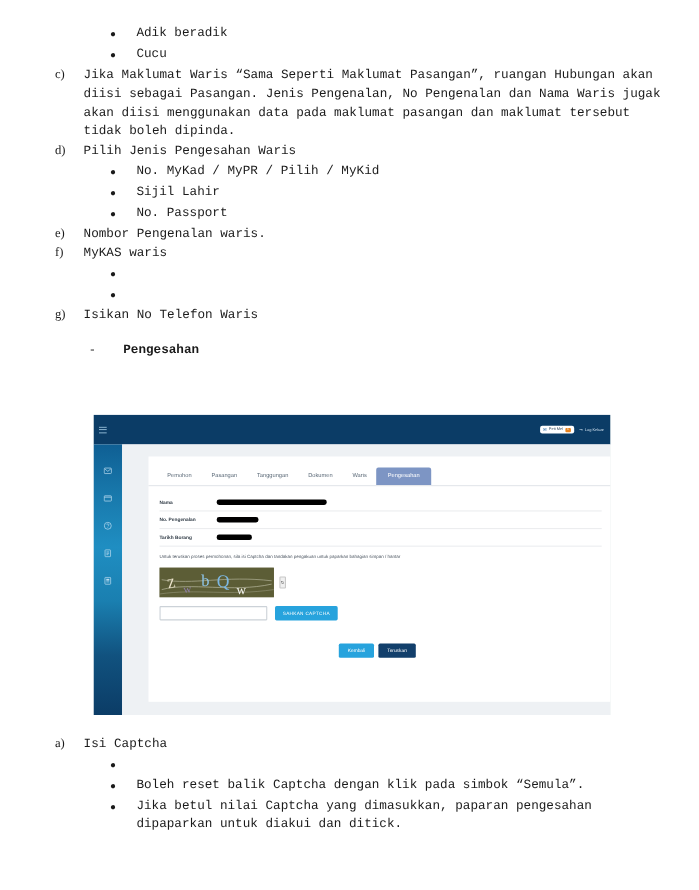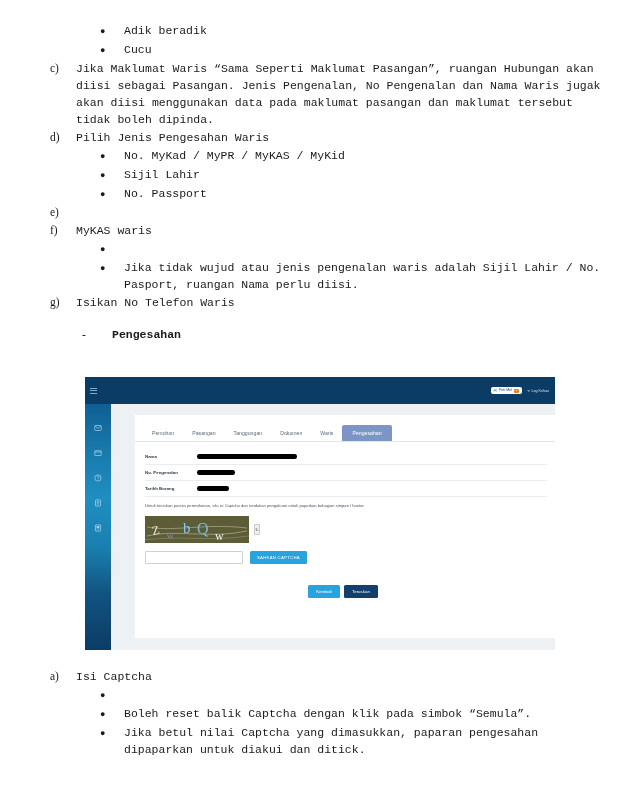--- a/index.html
+++ b/index.html
@@ -280,43 +280,43 @@
       <div class="li-row lvl-alpha">
         <div class="li-marker">c)</div>
         <div class="li-text">Jika Maklumat Waris “Sama Seperti Maklumat Pasangan”, ruangan Hubungan akan diisi sebagai Pasangan. Jenis Pengenalan, No Pengenalan dan Nama Waris jugak akan diisi menggunakan data pada maklumat pasangan dan maklumat tersebut tidak boleh dipinda.</div>
       </div>
       <div class="li-row lvl-alpha">
         <div class="li-marker">d)</div>
         <div class="li-text">Pilih Jenis Pengesahan Waris</div>
       </div>
       <div class="li-row lvl-bullet">
         <div class="li-marker">●</div>
-        <div class="li-text">No. MyKad / MyPR / MyKAS / MyKid</div>
+        <div class="li-text">No. MyKad / MyPR / Pilih / MyKid</div>
       </div>
       <div class="li-row lvl-bullet">
         <div class="li-marker">●</div>
         <div class="li-text">Sijil Lahir</div>
       </div>
       <div class="li-row lvl-bullet">
         <div class="li-marker">●</div>
         <div class="li-text">No. Passport</div>
       </div>
       <div class="li-row lvl-alpha">
         <div class="li-marker">e)</div>
+        <div class="li-text">Nombor Pengenalan waris.</div>
       </div>
       <div class="li-row lvl-alpha">
         <div class="li-marker">f)</div>
         <div class="li-text">MyKAS waris</div>
       </div>
       <div class="li-row lvl-bullet">
         <div class="li-marker">●</div>
       </div>
       <div class="li-row lvl-bullet">
         <div class="li-marker">●</div>
-        <div class="li-text">Jika tidak wujud atau jenis pengenalan waris adalah Sijil Lahir / No. Pasport, ruangan Nama perlu diisi.</div>
       </div>
       <div class="li-row lvl-alpha">
         <div class="li-marker">g)</div>
         <div class="li-text">Isikan No Telefon Waris</div>
       </div>
       <div class="spacer-md"></div>
       <div class="li-row lvl-dash">
         <div class="li-marker">-</div>
         <div class="li-text">Pengesahan</div>
       </div>

